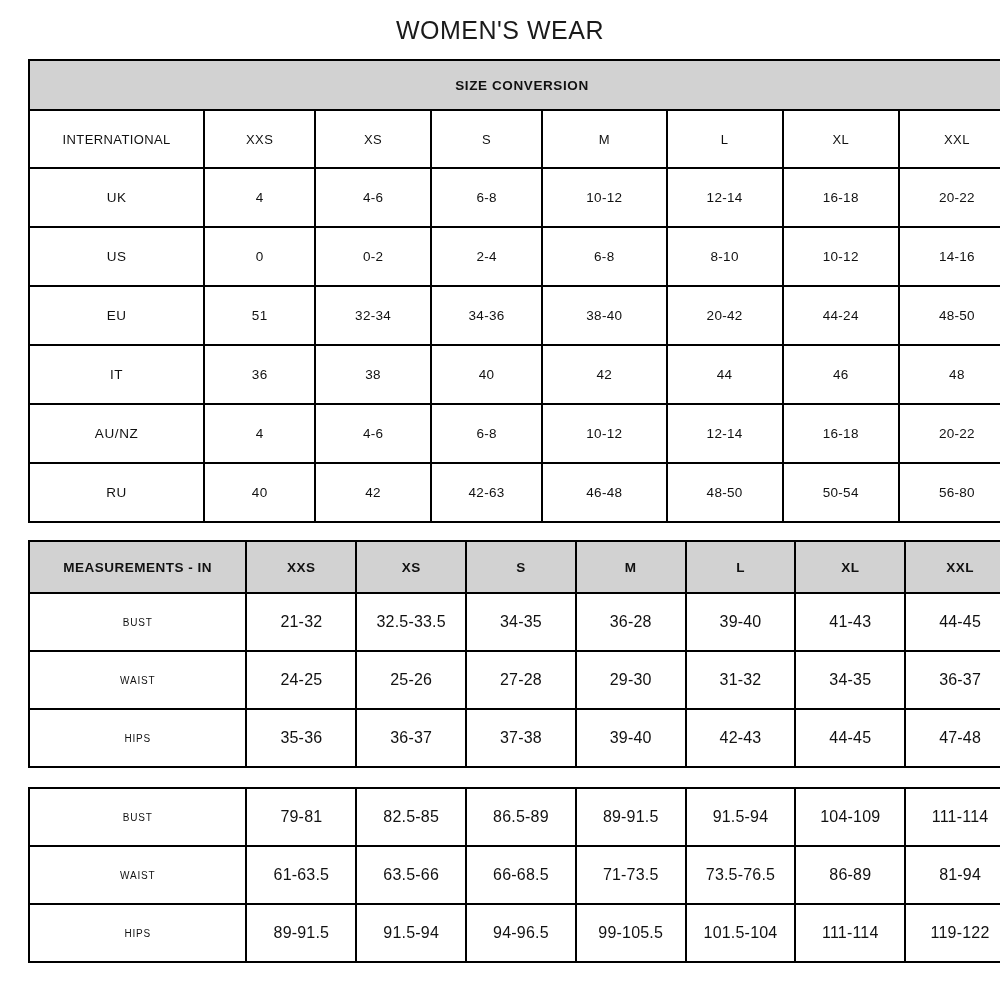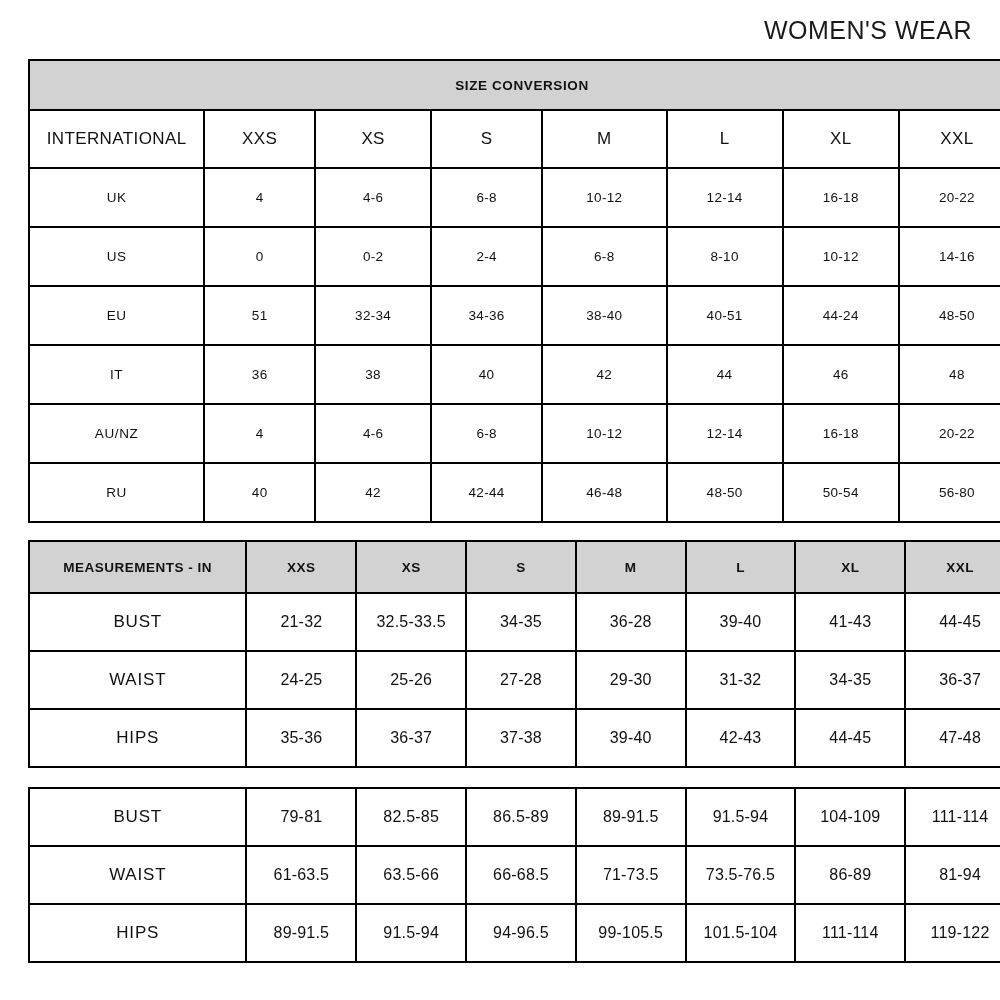--- a/index.html
+++ b/index.html
@@ -15,21 +15,21 @@
     -webkit-font-smoothing: antialiased;
   }
   .page {
     width: 1000px;
     height: 1000px;
     box-sizing: border-box;
     padding: 0 28px;
     position: relative;
   }
   .title {
-    text-align: right;
+    text-align: center;
     font-size: 25px;
     font-weight: 400;
     letter-spacing: 0.5px;
     padding-top: 16px;
     padding-bottom: 14px;
     color: #1a1a1a;
   }
   table {
     border-collapse: collapse;
     width: 988px;
@@ -49,21 +49,21 @@
   }
   .band {
     background: #d2d2d2;
     font-weight: bold;
     font-size: 13.5px;
     letter-spacing: 0.6px;
     height: 48px;
   }
   .conv-head td {
     height: 56px;
-    font-size: 17px;
+    font-size: 13px;
     letter-spacing: 0.4px;
   }
   .conv-body td {
     height: 57px;
     font-size: 13.5px;
     letter-spacing: 0.3px;
   }
   .conv-body td.rowlabel {
     letter-spacing: 0.6px;
     border-radius: 22px;
@@ -72,21 +72,21 @@
     background: #d2d2d2;
     font-weight: bold;
     height: 50px;
     letter-spacing: 0.5px;
     font-size: 13.5px;
   }
   .meas-body td {
     height: 56px;
   }
   .meas-body td.rowlabel {
-    font-size: 17px;
+    font-size: 10px;
     letter-spacing: 0.8px;
   }
   .meas-body td.val {
     font-size: 16px;
     letter-spacing: 0.2px;
   }
   .colA { width: 166px; }
   .colB { width: 105px; }
   .colC { width: 110px; }
   .colD { width: 105px; }
@@ -150,21 +150,21 @@
         <td>8-10</td>
         <td>10-12</td>
         <td>14-16</td>
       </tr>
       <tr class="conv-body">
         <td class="rowlabel">EU</td>
         <td>51</td>
         <td>32-34</td>
         <td>34-36</td>
         <td>38-40</td>
-        <td>40-51</td>
+        <td>20-42</td>
         <td>44-24</td>
         <td>48-50</td>
       </tr>
       <tr class="conv-body">
         <td class="rowlabel">IT</td>
         <td>36</td>
         <td>38</td>
         <td>40</td>
         <td>42</td>
         <td>44</td>
@@ -178,21 +178,21 @@
         <td>6-8</td>
         <td>10-12</td>
         <td>12-14</td>
         <td>16-18</td>
         <td>20-22</td>
       </tr>
       <tr class="conv-body">
         <td class="rowlabel">RU</td>
         <td>40</td>
         <td>42</td>
-        <td>42-44</td>
+        <td>42-63</td>
         <td>46-48</td>
         <td>48-50</td>
         <td>50-54</td>
         <td>56-80</td>
       </tr>
     </tbody>
   </table>
 
   <table class="t-meas">
     <colgroup>

